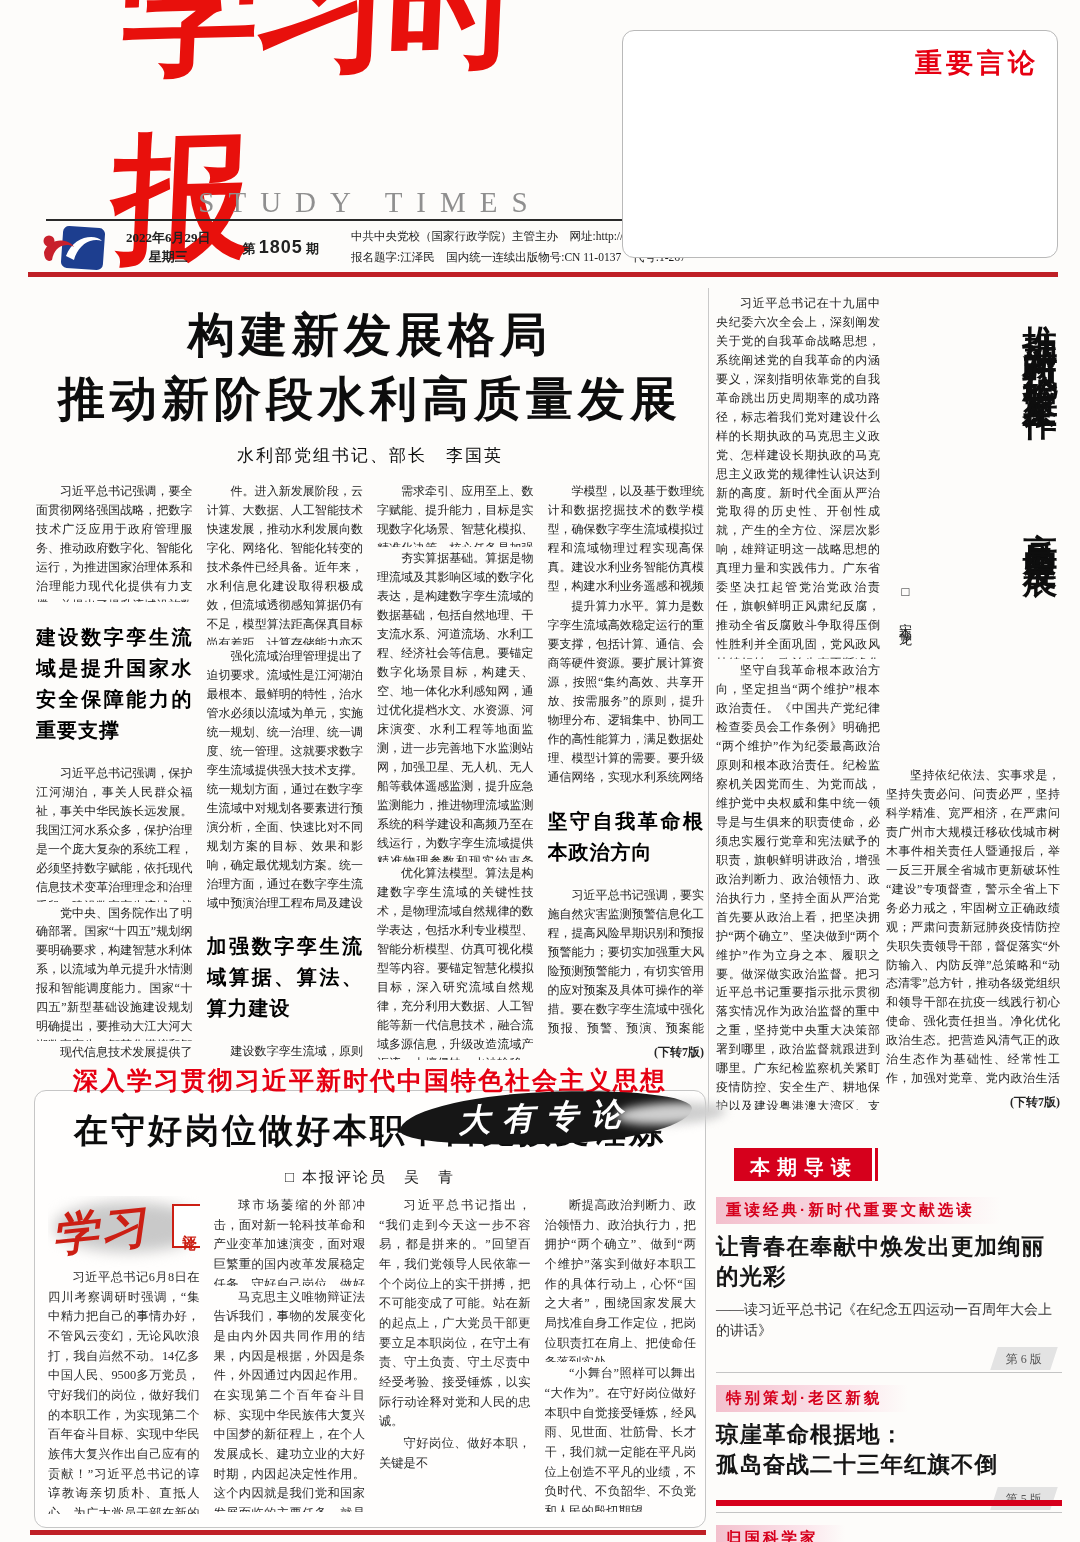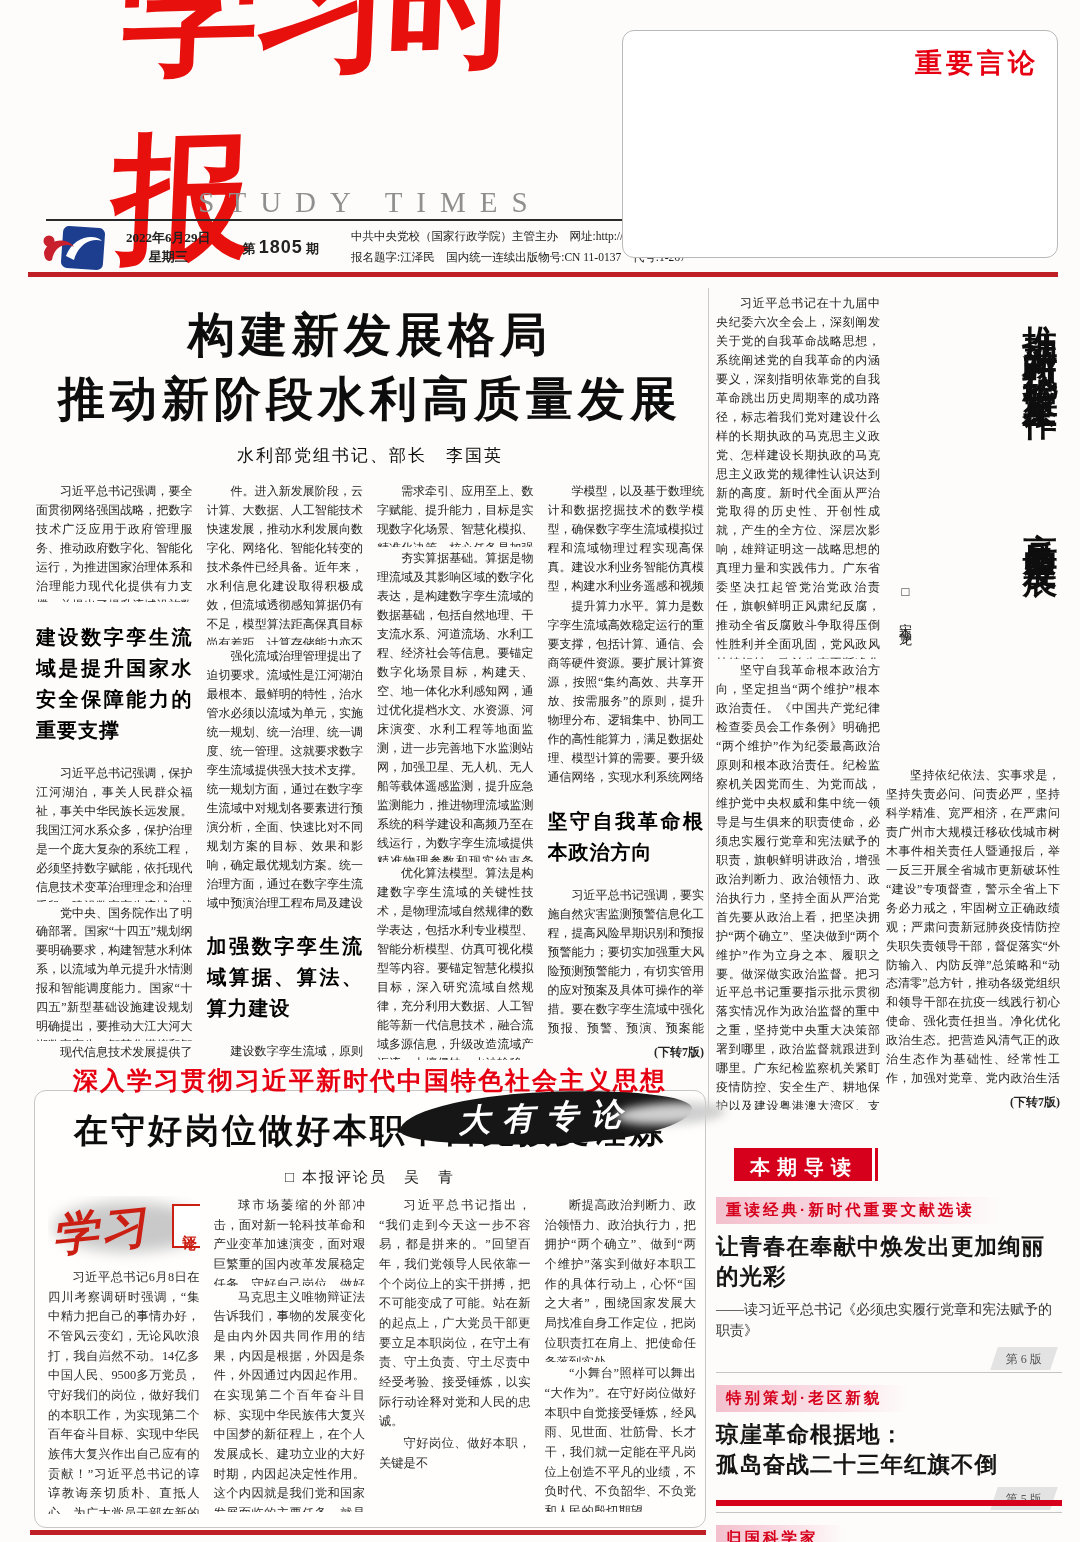--- a/index.html
+++ b/index.html
@@ -228,21 +228,21 @@
   <div class="abs digest">
     <div class="d-head">
       <span class="d-bar"></span>
       <span class="d-title">本期导读</span>
       <span class="d-strip"></span>
     </div>
 
     <div class="d-item sep">
       <span class="d-tag">重读经典·新时代重要文献选读</span>
       <div class="d-t">让青春在奉献中焕发出更加绚丽的光彩</div>
-      <div class="d-sub">——读习近平总书记《必须忠实履行党章和宪法赋予的职责》</div>
+      <div class="d-sub">——读习近平总书记《在纪念五四运动一百周年大会上的讲话》</div>
       <div class="d-pagerow">
         <span class="d-page"><span>第 6 版</span></span>
       </div>
     </div>
 
     <div class="d-item sep">
       <span class="d-tag">特别策划·老区新貌</span>
       <div class="d-t">
         <span>琼崖革命根据地：</span><br>
         <span>孤岛奋战二十三年红旗不倒</span>

